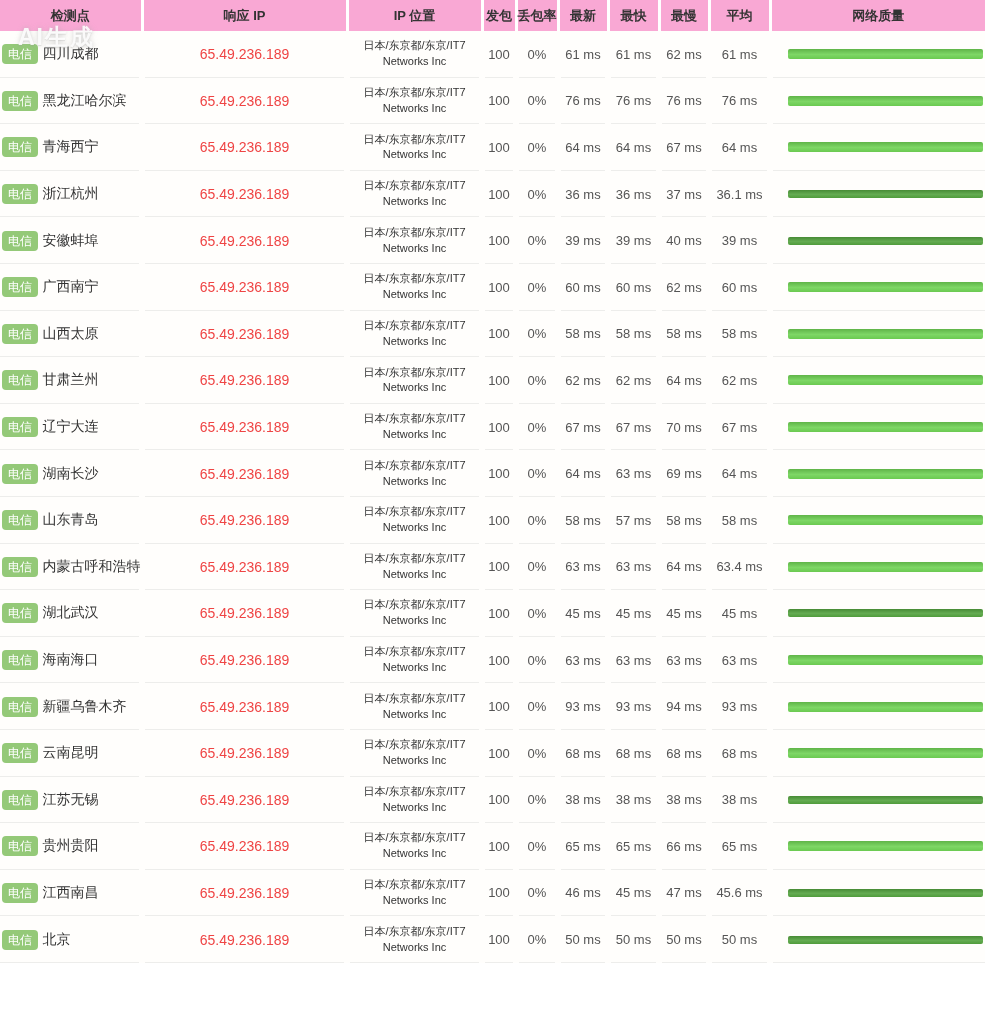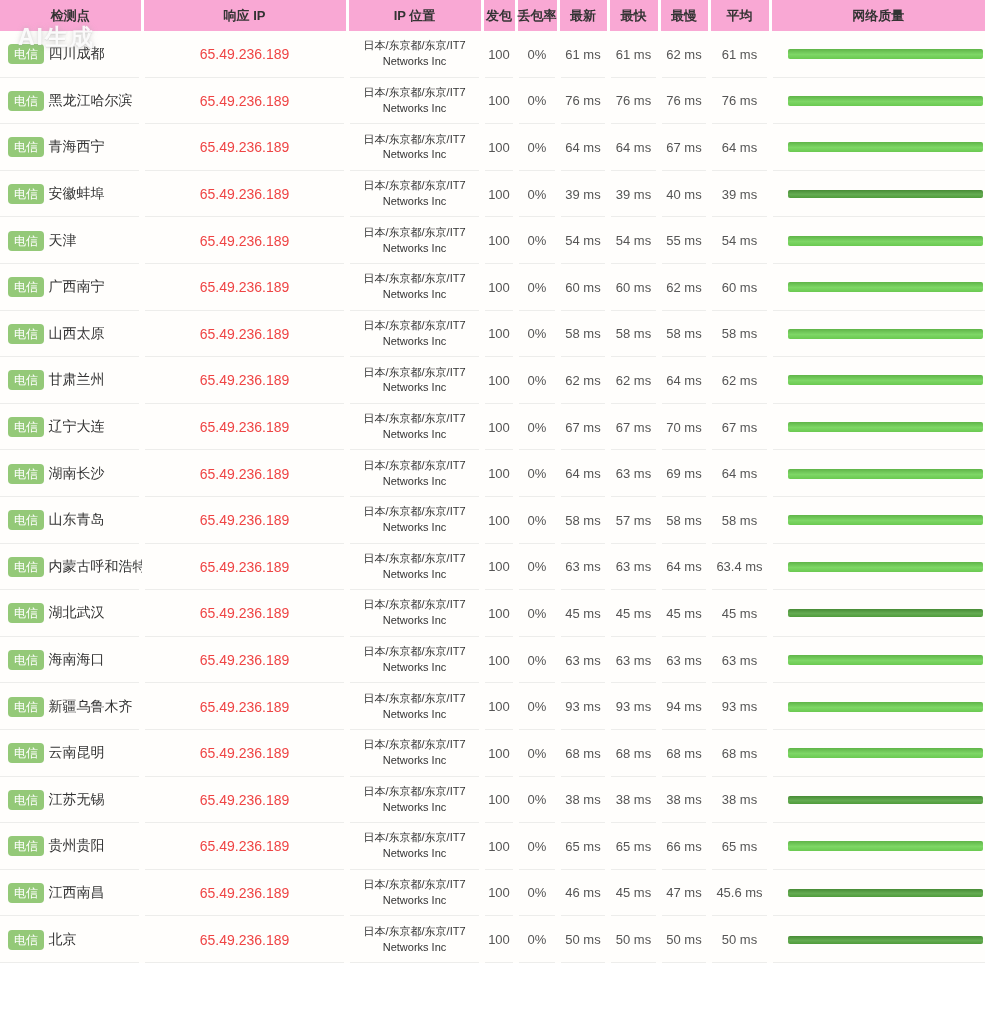--- a/index.html
+++ b/index.html
@@ -39,21 +39,21 @@
 
   .cell-node { text-align:left; white-space:nowrap; }
   .isp-badge {
     display:inline-block;
     background:var(--badge-green,#94c978);
     color:#fff;
     font-size:12px;
     line-height:1;
     padding:4px 6px;
     border-radius:4px;
-    margin-left:8px;
+    margin-left:2px;
     vertical-align:middle;
   }
   .node-name {
     display:inline-block;
     font-size:14px;
     color:#333;
     vertical-align:middle;
   }
 
   .cell-ip { font-size:14px; color:#ef4444; }
@@ -173,60 +173,60 @@
     <td class="cell-num">64 ms</td>
     <td class="cell-num">67 ms</td>
     <td class="cell-num">64 ms</td>
     <td class="cell-quality">
       <div class="q-bar bar-light"></div>
     </td>
   </tr>
       <tr>
     <td class="cell-node">
       <span class="isp-badge">电信</span>
+      <span class="node-name">浙江杭州</span>
+    </td>
+    <td class="cell-ip">65.49.236.189</td>
+    <td class="cell-loc">
+      <span class="loc-line">日本/东京都/东京/IT7</span>
+      <span class="loc-line">Networks Inc</span>
+    </td>
+    <td class="cell-num">100</td>
+    <td class="cell-num">0%</td>
+    <td class="cell-num">36 ms</td>
+    <td class="cell-num">36 ms</td>
+    <td class="cell-num">37 ms</td>
+    <td class="cell-num">36.1 ms</td>
+    <td class="cell-quality">
+      <div class="q-bar bar-dark"></div>
+    </td>
+  </tr>
+      <tr>
+    <td class="cell-node">
+      <span class="isp-badge">电信</span>
       <span class="node-name">安徽蚌埠</span>
     </td>
     <td class="cell-ip">65.49.236.189</td>
     <td class="cell-loc">
       <span class="loc-line">日本/东京都/东京/IT7</span>
       <span class="loc-line">Networks Inc</span>
     </td>
     <td class="cell-num">100</td>
     <td class="cell-num">0%</td>
     <td class="cell-num">39 ms</td>
     <td class="cell-num">39 ms</td>
     <td class="cell-num">40 ms</td>
     <td class="cell-num">39 ms</td>
     <td class="cell-quality">
       <div class="q-bar bar-dark"></div>
     </td>
   </tr>
       <tr>
     <td class="cell-node">
       <span class="isp-badge">电信</span>
-      <span class="node-name">天津</span>
-    </td>
-    <td class="cell-ip">65.49.236.189</td>
-    <td class="cell-loc">
-      <span class="loc-line">日本/东京都/东京/IT7</span>
-      <span class="loc-line">Networks Inc</span>
-    </td>
-    <td class="cell-num">100</td>
-    <td class="cell-num">0%</td>
-    <td class="cell-num">54 ms</td>
-    <td class="cell-num">54 ms</td>
-    <td class="cell-num">55 ms</td>
-    <td class="cell-num">54 ms</td>
-    <td class="cell-quality">
-      <div class="q-bar bar-light"></div>
-    </td>
-  </tr>
-      <tr>
-    <td class="cell-node">
-      <span class="isp-badge">电信</span>
       <span class="node-name">广西南宁</span>
     </td>
     <td class="cell-ip">65.49.236.189</td>
     <td class="cell-loc">
       <span class="loc-line">日本/东京都/东京/IT7</span>
       <span class="loc-line">Networks Inc</span>
     </td>
     <td class="cell-num">100</td>
     <td class="cell-num">0%</td>
     <td class="cell-num">60 ms</td>

